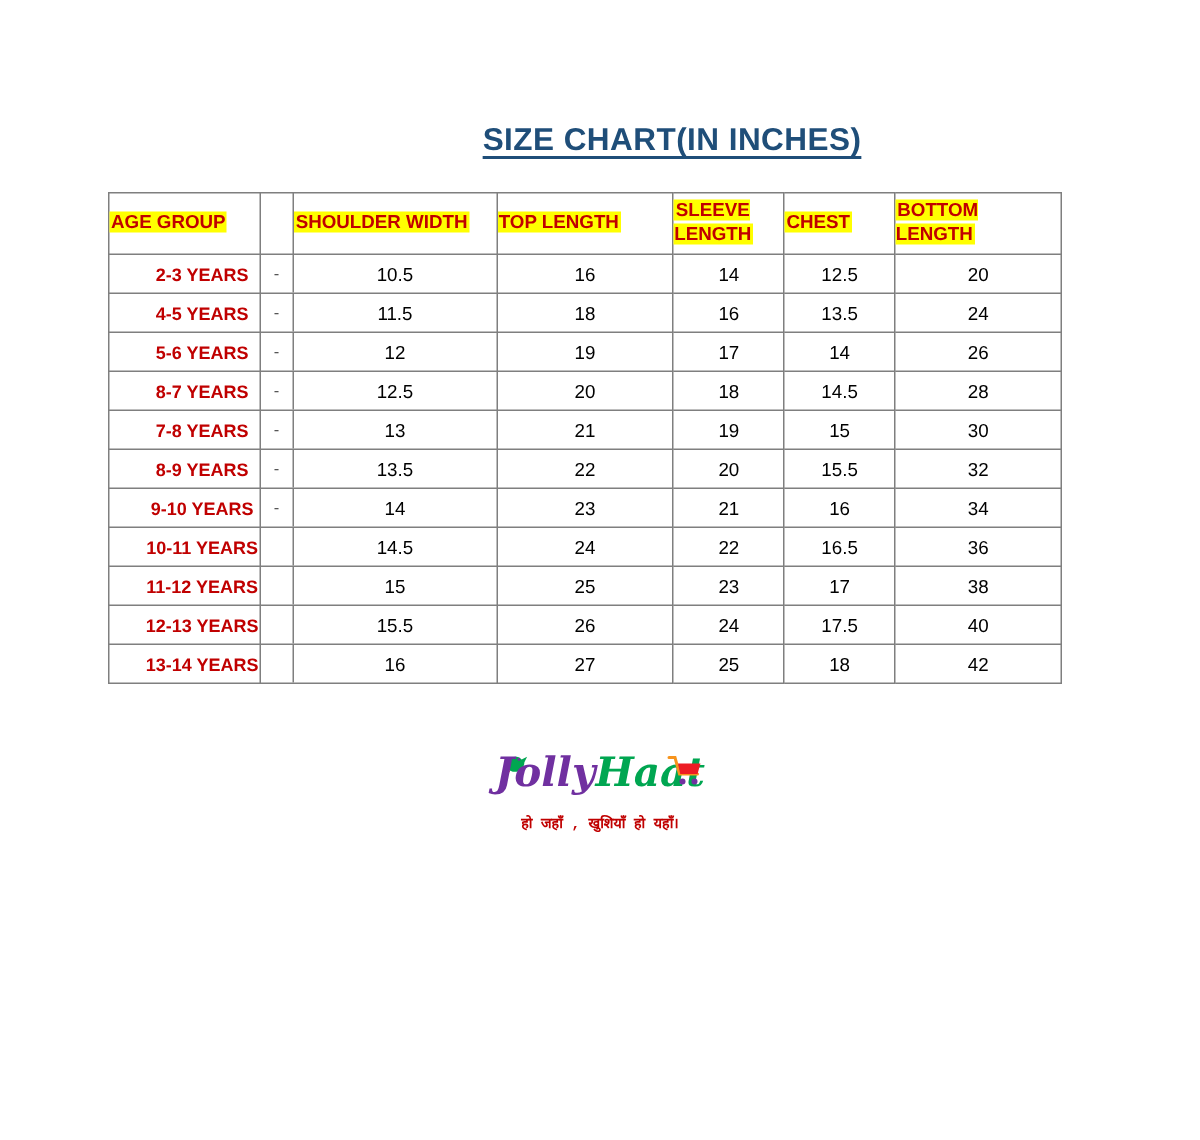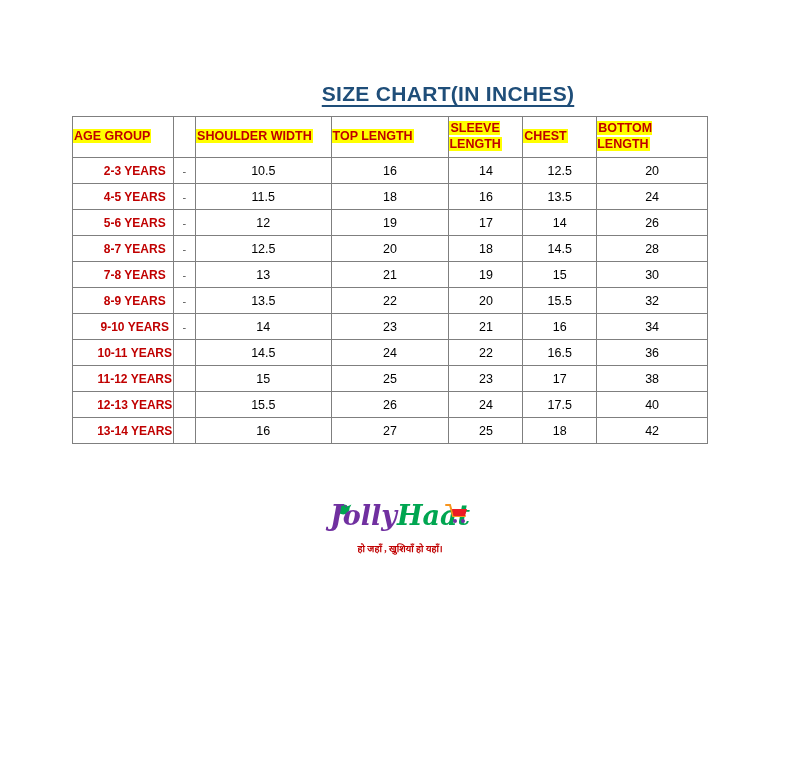--- a/index.html
+++ b/index.html
@@ -28,21 +28,21 @@
     font-size: 21px;
     font-weight: bold;
     color: #1f4e79;
     letter-spacing: 0.3px;
     text-decoration: underline;
     text-underline-offset: 4px;
     padding-left: 48px;
   }
   .table-wrap {
     position: absolute;
-    top: 116px;
+    top: 128px;
     left: 72px;
     width: 636px;
   }
   table.size-chart {
     border-collapse: collapse;
     width: 636px;
     table-layout: fixed;
   }
   table.size-chart td, table.size-chart th {
     border: 1px solid #7f7f7f;
@@ -128,21 +128,21 @@
   .logo-word .p2 { color: #00a651; }
   .logo-tag {
     position: absolute;
     left: 0;
     top: 44px;
     width: 160px;
     text-align: center;
     font-size: 9.5px;
     font-weight: bold;
     color: #c00000;
-    font-family: Liberation Serif, serif;
+    font-family: Liberation Mono, monospace;
   }
   .logo-bird {
     position: absolute;
     left: 14px;
     top: 0px;
     width: 22px;
     height: 22px;
   }
   .logo-cart {
     position: absolute;

